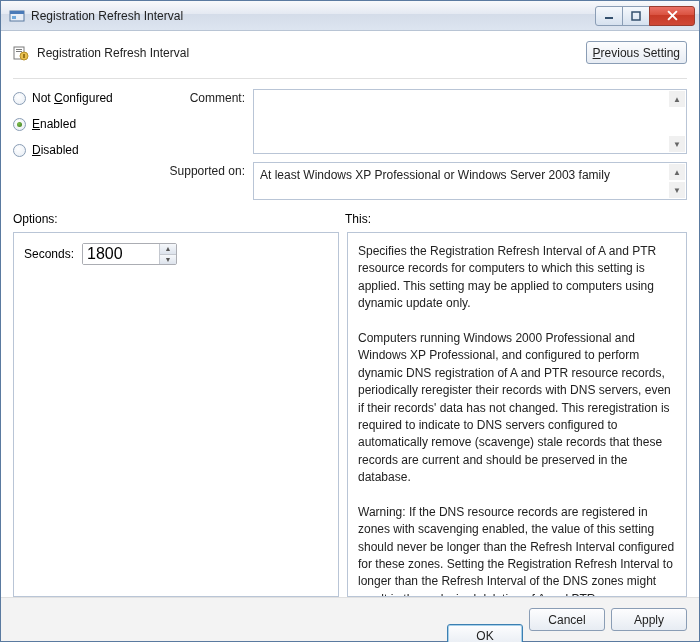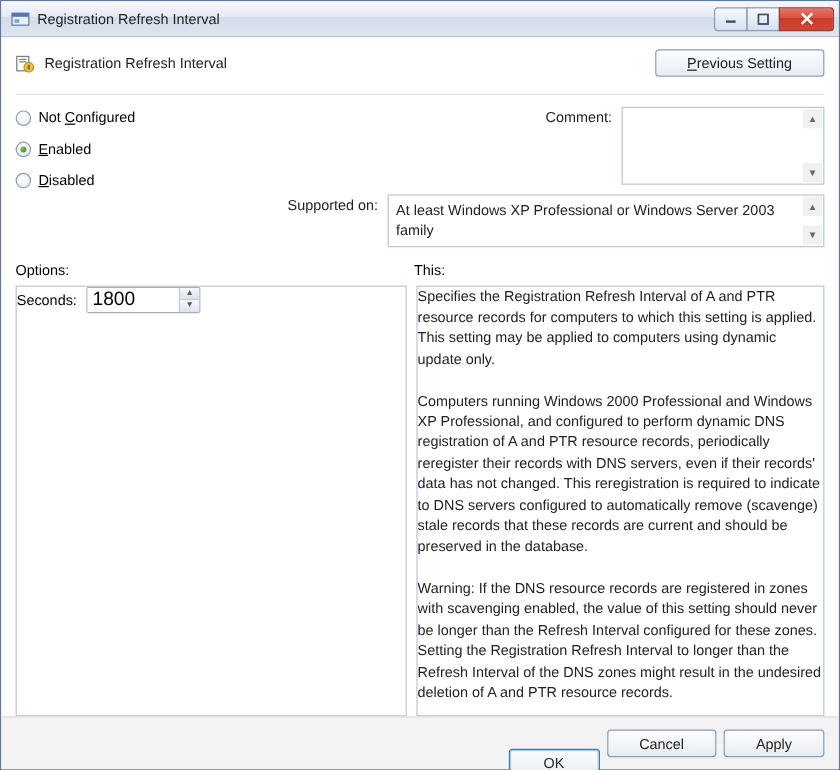--- a/index.html
+++ b/index.html
@@ -41,21 +41,21 @@
     flex: 1; padding: 10px 12px 0 12px; display: flex; flex-direction: column;
     background: #fff;
     min-height: 0;
   }
   .header-row { display: flex; align-items: center; margin-bottom: 6px; }
   .header-row .h-icon { width: 16px; height: 16px; margin-right: 8px; }
   .header-row .h-title { flex: 1; color: #222; font-size: 12px; }
   .nav-btns { display: flex; gap: 6px; }
   button.push {
     height: 23px;
-    padding: 0 26px;
+    padding: 0 6px;
     border: 1px solid #8a9db5;
     border-radius: 3px;
     background: linear-gradient(to bottom, #fdfdfe, #e7ecf3);
     font-family: inherit; font-size: 12px; color: #222;
     cursor: default;
   }
   button.push.primary {
     border-color: #3c7fb1;
     box-shadow: 0 0 0 1px #a6d0ea inset;
     margin-top: 32px;
@@ -76,21 +76,21 @@
     border: 1px solid #8a9db5;
     background: radial-gradient(circle at 40% 35%, #fff, #e6ecf4);
     margin-right: 6px; position: relative;
     display: inline-flex; align-items: center; justify-content: center;
   }
   .radio.checked::after {
     content: ""; width: 5px; height: 5px; border-radius: 50%;
     background: radial-gradient(circle at 35% 35%, #7fbf4f, #3a7a1a);
   }
   .radio-label .ul { text-decoration: underline; }
-  .comment-col { flex: 1; display: flex; flex-direction: column; align-items: flex-end; }
+  .comment-col { flex: 1; display: flex; flex-direction: column; }
   .field-row { display: flex; align-items: flex-start; margin-bottom: 8px; }
   .field-label { width: 90px; text-align: right; padding-right: 8px; padding-top: 2px; color: #222; }
   .textarea-wrap {
     flex: 1; position: relative;
     border: 1px solid #b9c5d6;
     background: #fff;
     min-height: 62px;
   }
   .textarea-wrap.ro { background: #fff; min-height: 38px;}
   .textarea {
@@ -108,21 +108,21 @@
     width: 16px; height: 16px; border: none; background: #f0f0f0;
     display: flex; align-items: center; justify-content: center;
     color: #666; font-size: 8px; cursor: default;
   }
   .labels-row { display: flex; margin-top: 4px; margin-bottom: 6px;}
   .labels-row .l-left { width: 332px; }
   .labels-row .l-right { flex: 1; }
   .panels-row { display: flex; gap: 8px; flex: 1; min-height: 0;}
   .panel {
     border: 1px solid #b9c5d6; background: #fff;
-    overflow: auto;
+    padding: 10px; overflow: auto;
   }
   .panel.options { width: 326px; }
   .panel.help { flex: 1; line-height: 1.45; color: #222; white-space: pre-wrap;}
   .opt-row { display: flex; align-items: center; gap: 8px;}
   .spinner {
     display: flex; align-items: stretch;
     border: 1px solid #abadb3; height: 22px; background: #fff;
     border-radius: 2px;
   }
   .spinner input {

